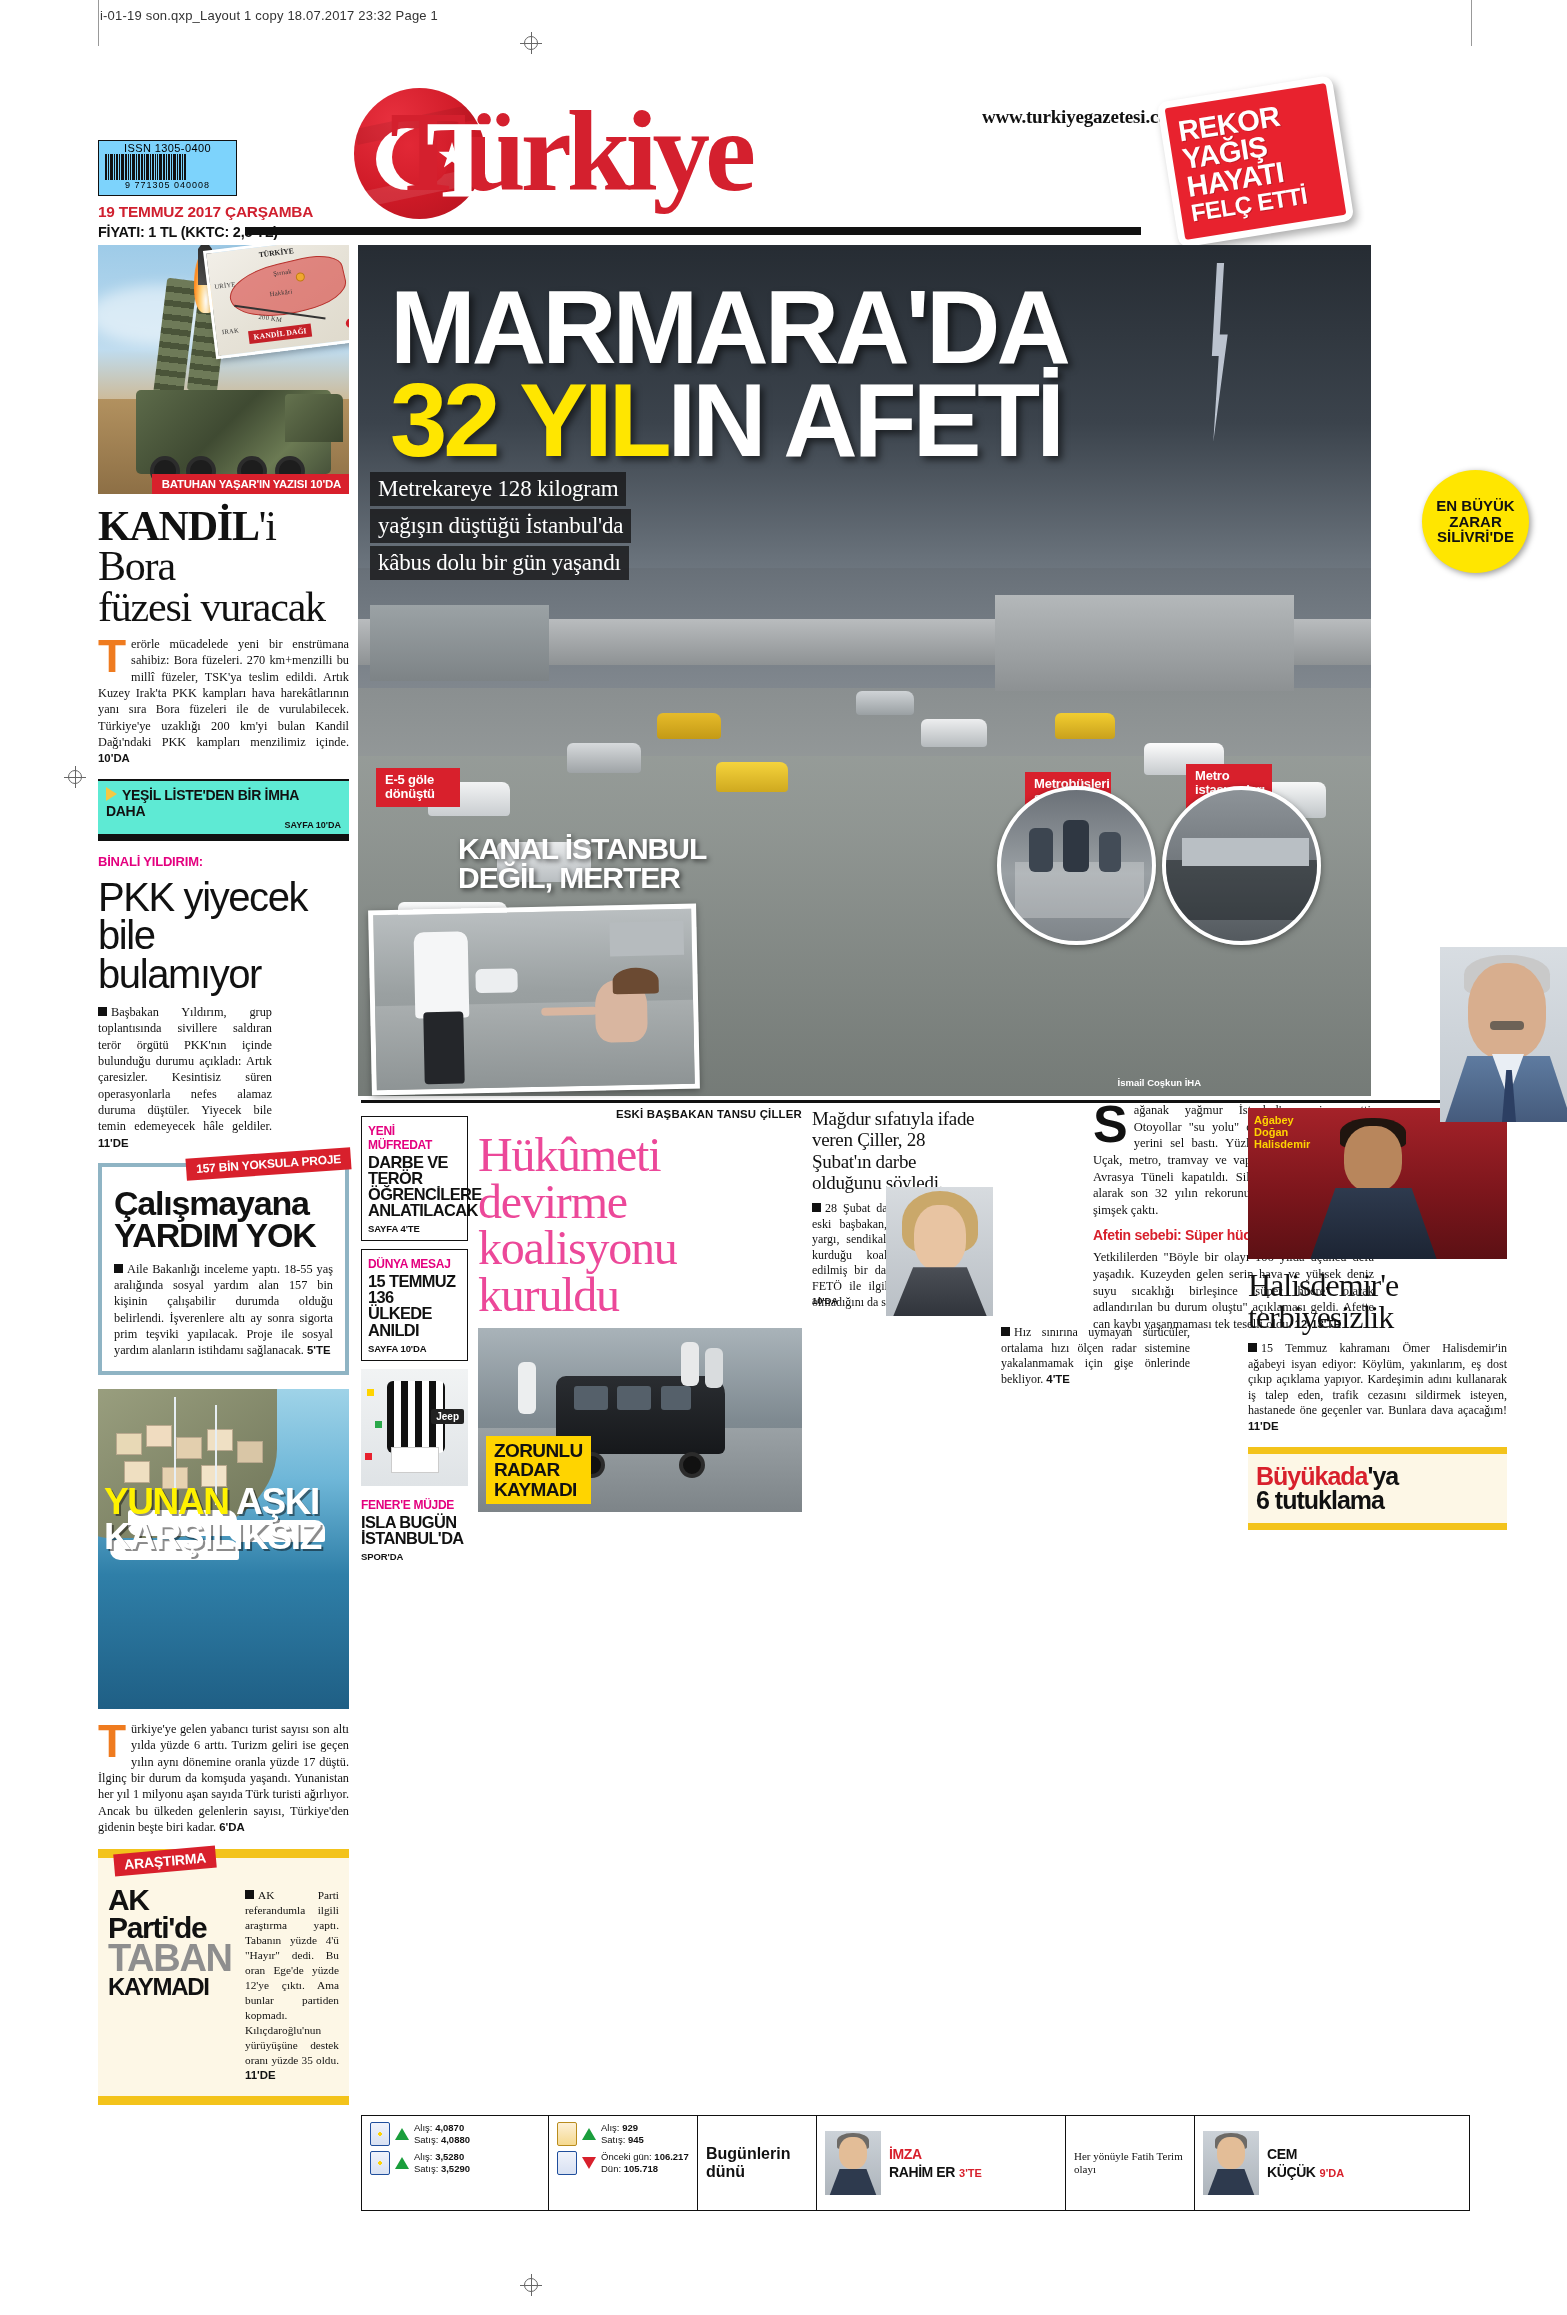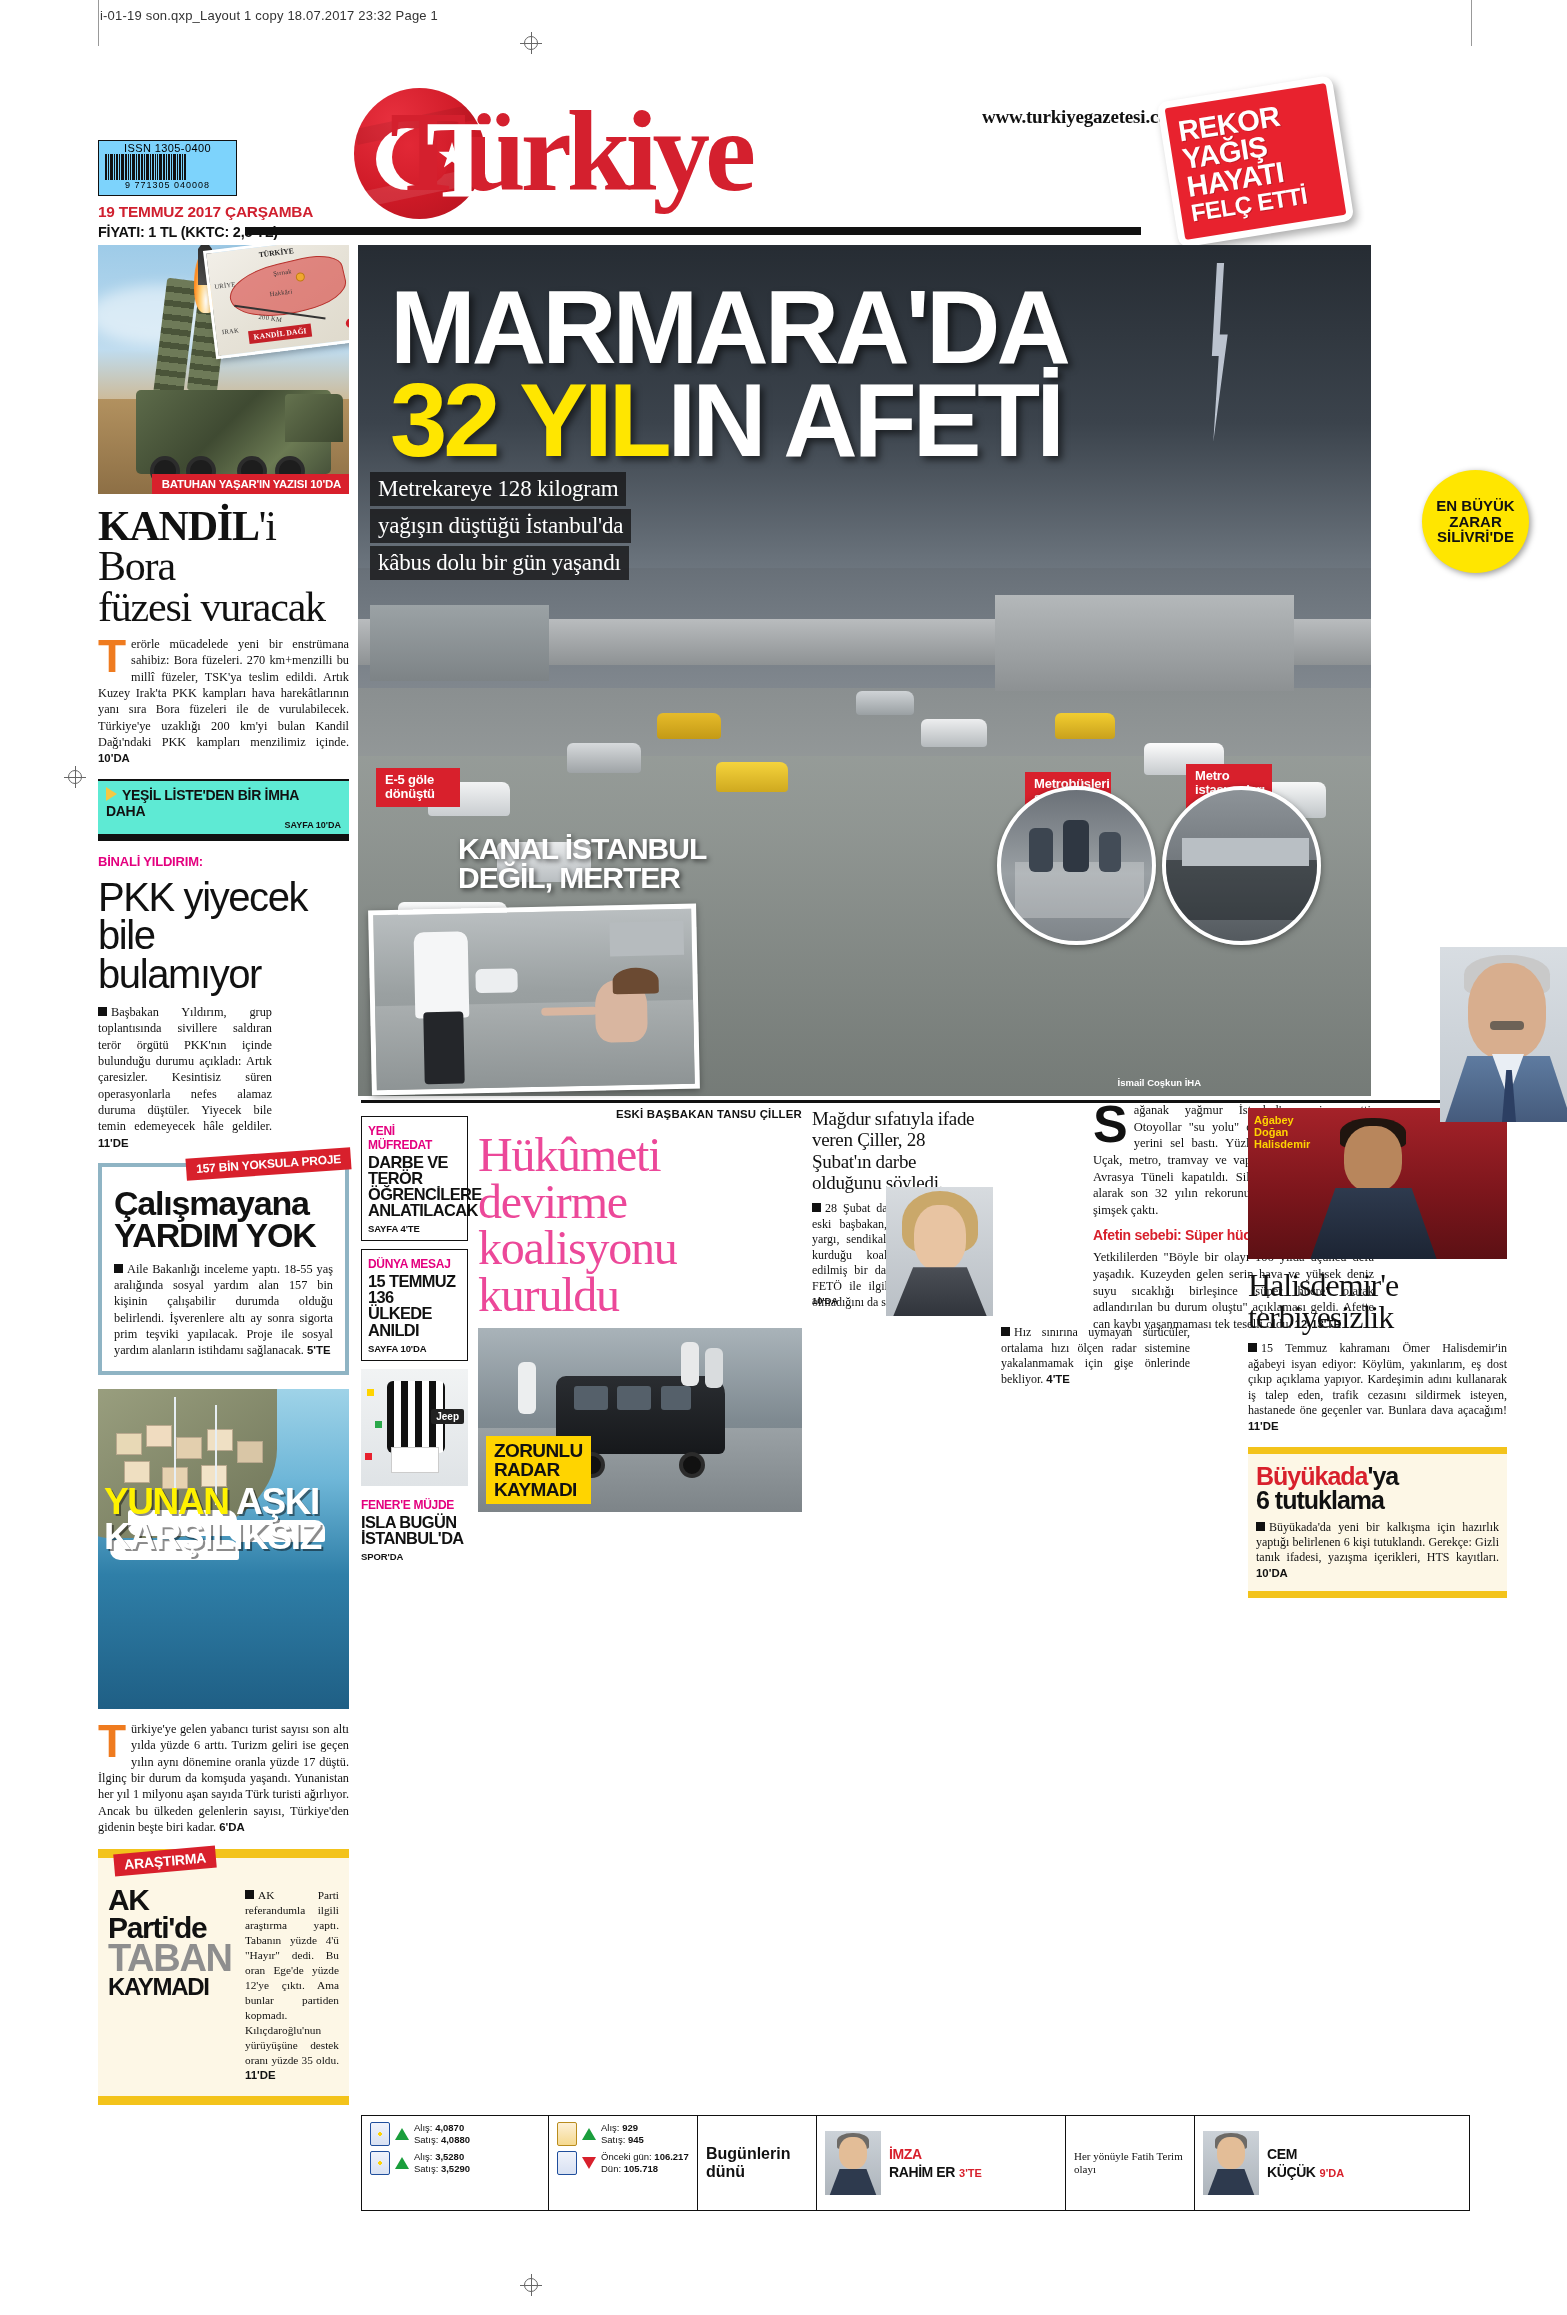--- a/index.html
+++ b/index.html
@@ -1058,24 +1058,20 @@
     <div class="halis-body">
       <span class="sq"></span><span>15 Temmuz kahramanı Ömer Halisdemir'in ağabeyi isyan ediyor: Köylüm, yakınlarım, eş dost çıkıp açıklama yapıyor. Kardeşimin adını kullanarak iş talep eden, trafik cezasını sildirmek isteyen, hastanede öne geçenler var. Bunlara dava açacağım!</span>
       <span class="page-ref">11'DE</span>
     </div>
 
     <div class="buyukada-box">
       <div class="buyukada-head">
         <span class="red">Büyükada</span><span>'ya</span><br>
         <span>6 tutuklama</span>
       </div>
-      <div class="buyukada-body">
-        <span class="sq"></span><span>Büyükada'da yeni bir kalkışma için hazırlık yaptığı belirlenen 6 kişi tutuklandı. Gerekçe: Gizli tanık ifadesi, yazışma içerikleri, HTS kayıtları.</span>
-        <span class="page-ref">10'DA</span>
-      </div>
     </div>
   </div>
 
   <div class="ticker">
 
     <div class="tk-cell" style="width:187px;">
       <div class="fx-row">
         <span class="fx-icon">
             <span class="stars"></span>
           </span>

